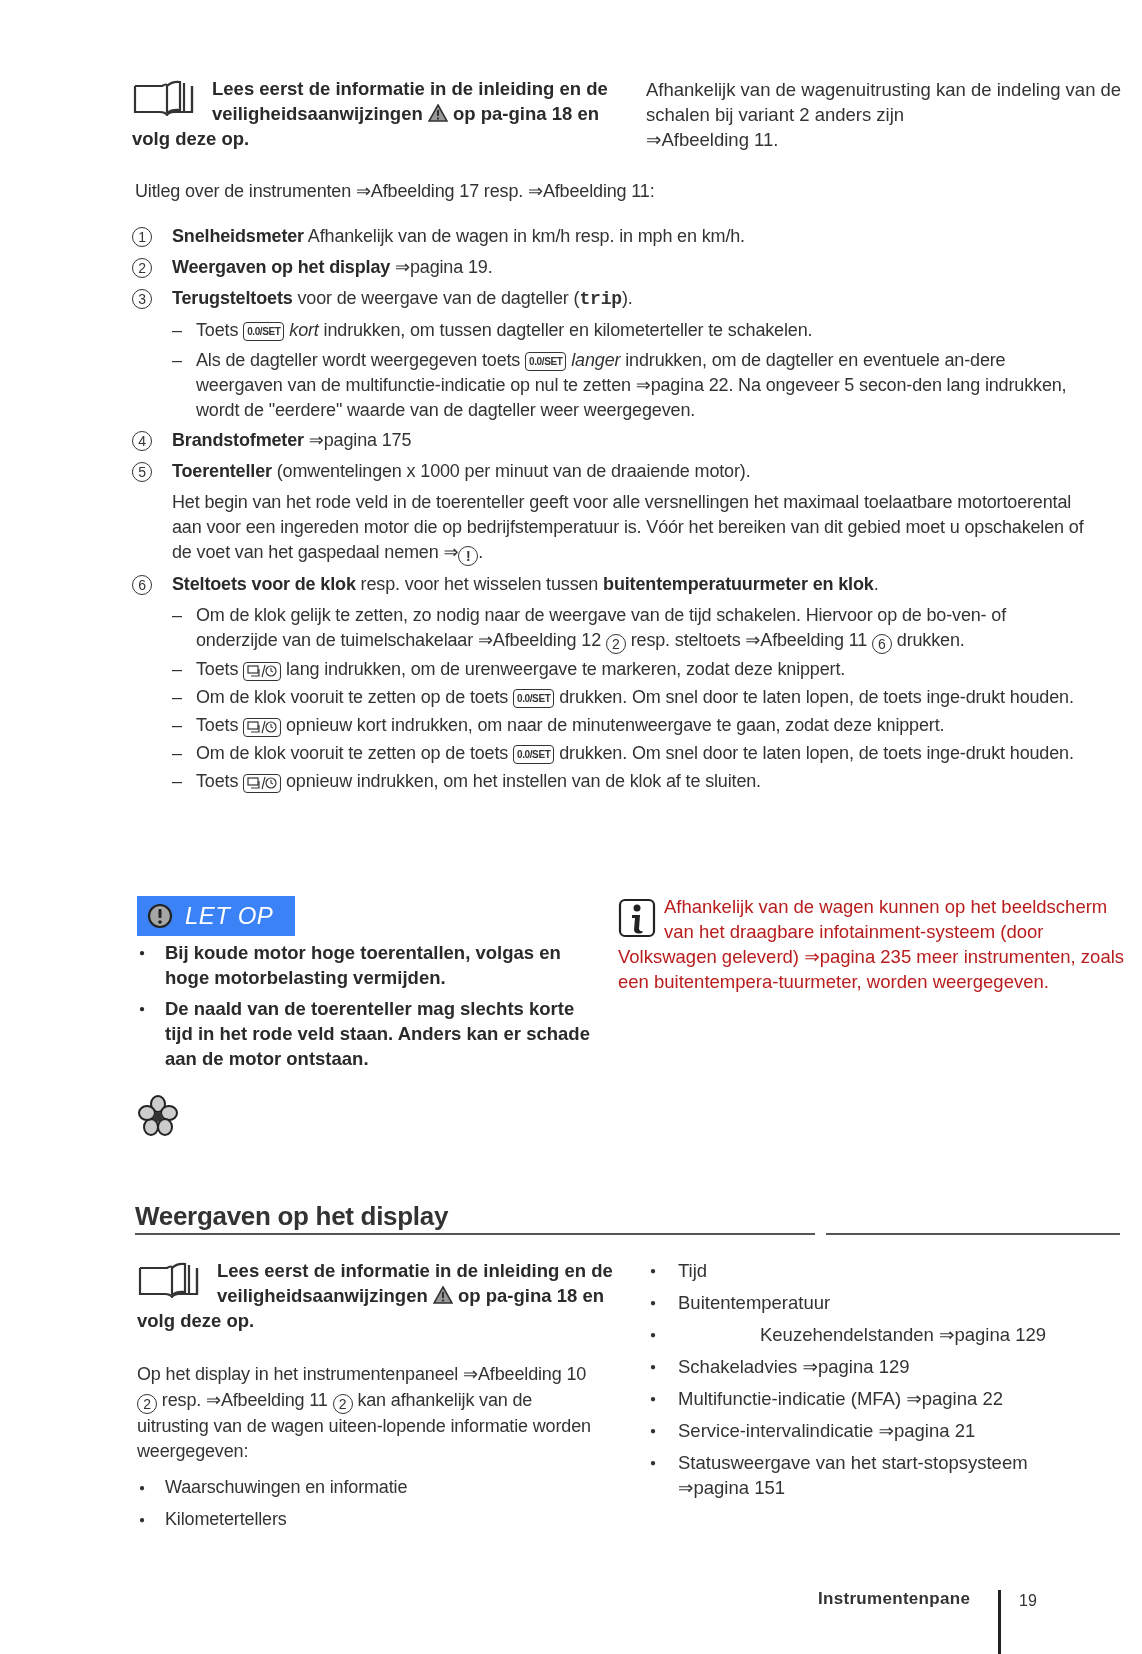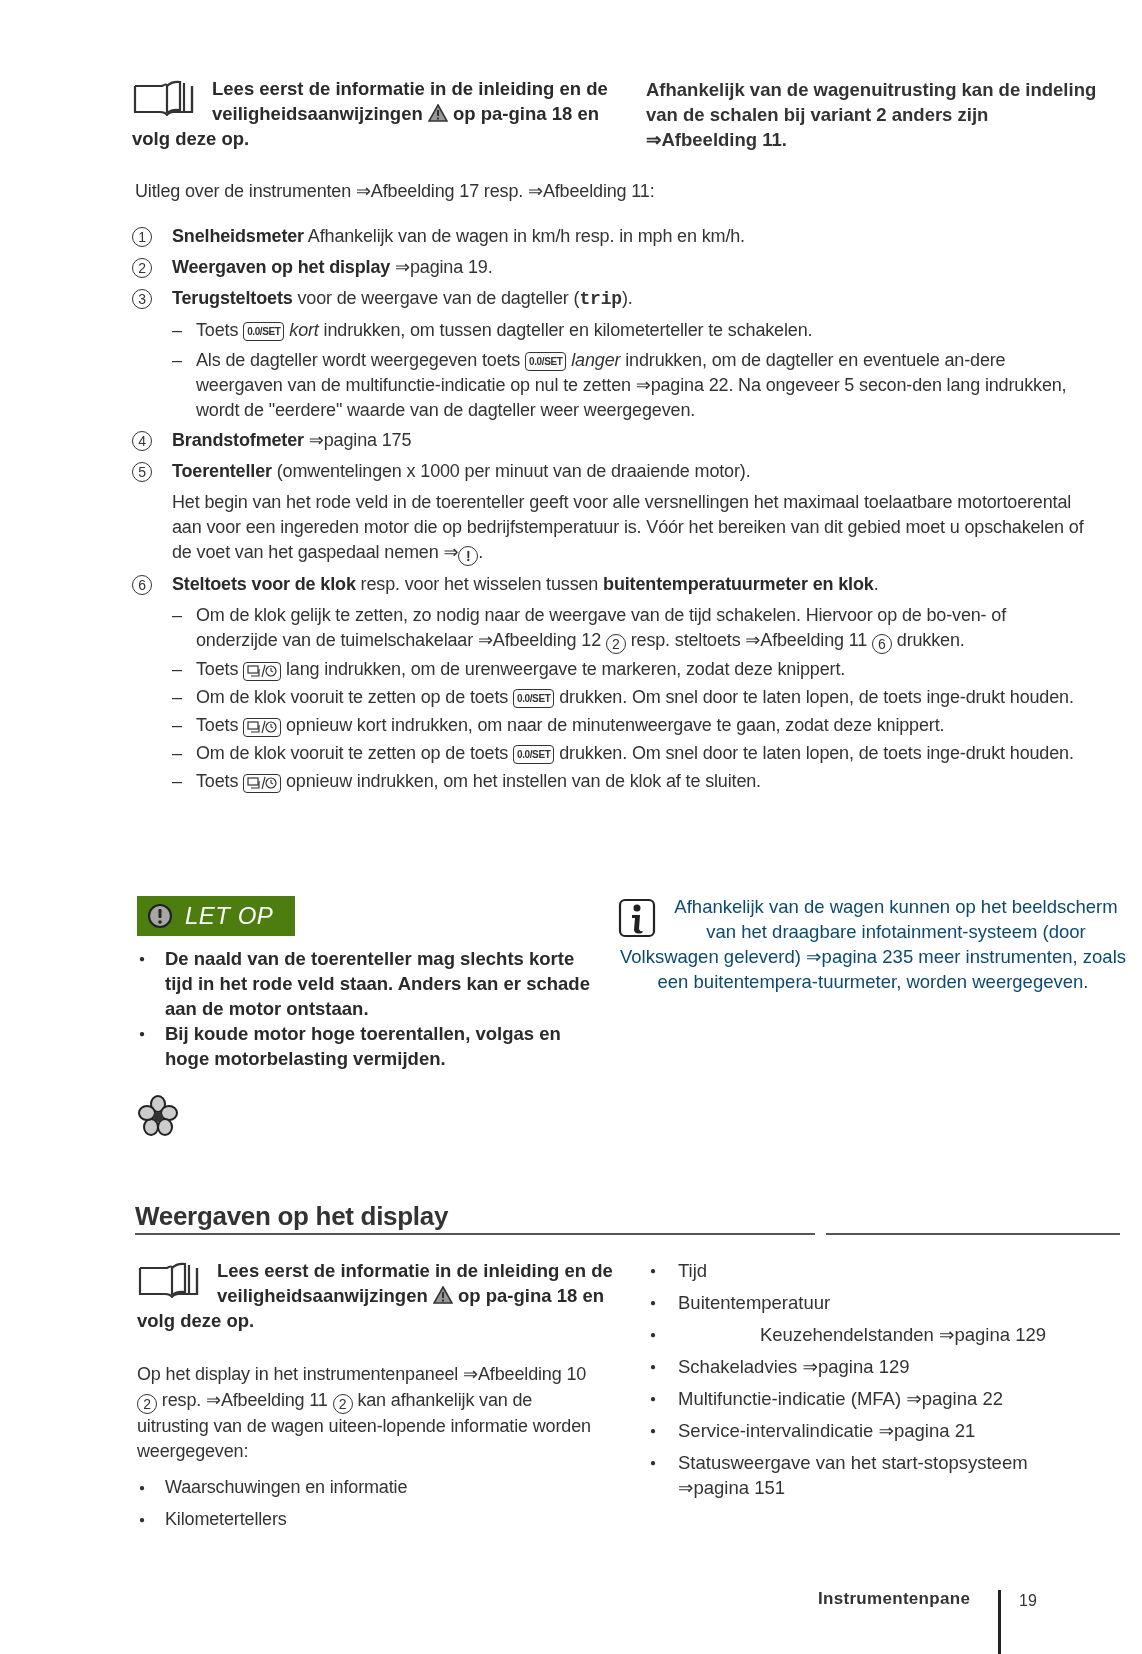--- a/index.html
+++ b/index.html
@@ -15,21 +15,21 @@
   .info-icon { display:inline-block; width: 38px; height: 40px; float:left; margin: 4px 8px 0 0; }
   .circ { display:inline-flex; align-items:center; justify-content:center; width: 20px; height: 20px; border: 1.3px solid #333; border-radius: 50%; font-size: 14px; line-height: 1; color:#333; box-sizing:border-box; vertical-align: -3px; }
   .key { display:inline-block; border: 1.4px solid #333; border-radius: 4px; font-size: 10px; font-weight: bold; padding: 1px 3px; line-height: 15px; vertical-align: 1px; letter-spacing: -0.4px; color:#333; }
   .key2 { display:inline-flex; align-items:center; gap:1px; border: 1.4px solid #333; border-radius: 4px; padding: 0 3px; height: 19px; vertical-align: -3px; box-sizing: border-box; }
   .item { position:absolute; left: 132px; width: 960px; }
   .item .num { position:absolute; left: 0; top: 3px; }
   .item .body { margin-left: 40px; }
   .dash { position: relative; padding-left: 24px; }
   .dash::before { content: "–"; position: absolute; left: 0; }
   .mono { font-family: "Liberation Mono", monospace; font-weight: bold; }
-  .letop { position:absolute; left: 137px; top: 896px; width: 158px; height: 40px; background: #4d7c0f; display:flex; align-items:center; }
+  .letop { position:absolute; left: 137px; top: 896px; width: 158px; height: 40px; background: #3b82f6; display:flex; align-items:center; }
   .letop-label { color: #fff; font-style: italic; font-size: 24px; font-weight: normal; margin-left: 12px; letter-spacing: 0.5px; }
   .bullet { position: relative; padding-left: 28px; }
   .bullet::before { content: "●"; position: absolute; left: 2px; font-size: 10px; top: 0; }
   .h2 { font-size: 26px; font-weight: bold; color: #333; letter-spacing: -0.3px; }
   .rule { position:absolute; height: 2px; background: #555; }
   .footer-title { font-size: 17px; font-weight: bold; color: #333; letter-spacing: 0.3px; }
   .footer-bar { position:absolute; width: 3px; background: #222; }
 </style>
 </head>
 <body>
@@ -43,21 +43,21 @@
   </svg>
   <span>Lees eerst de informatie in de inleiding en de veiligheidsaanwijzingen</span>
   <svg width="20" height="18" viewBox="0 0 20 18" style="vertical-align:-2px;">
       <path d="M10 1 L19 17 L1 17 Z" fill="#999" stroke="#333" stroke-width="1.6"></path>
       <rect x="9" y="6" width="2" height="6" fill="#333"></rect>
       <rect x="9" y="13.5" width="2" height="2" fill="#333"></rect>
     </svg>
   <span>op pa-gina 18 en volg deze op.</span>
 </div>
 
-<div class="abs t" style="left:646px; top:77px; width:480px; font-size:18.5px; line-height:25px;font-weight:bold;">
+<div class="abs t" style="left:646px; top:77px; width:480px; font-size:18.5px; line-height:25px;">
   <span>Afhankelijk van de wagenuitrusting kan de indeling van de schalen bij variant 2 anders zijn</span><br>
   <span>⇒Afbeelding 11.</span>
 </div>
 
 <div class="abs c" style="left:135px; top:179px;">Uitleg over de instrumenten ⇒Afbeelding 17 resp. ⇒Afbeelding 11:</div>
 
 <div class="item c" style="top:224px;">
   <span class="num circ">1</span>
   <div class="body"><span class="cb">Snelheidsmeter</span><span> Afhankelijk van de wagen in km/h resp. in mph en km/h.</span></div>
 </div>
@@ -146,25 +146,25 @@
 
 <div class="letop">
   <svg width="26" height="26" viewBox="0 0 26 26" style="margin-left:10px;">
       <circle cx="13" cy="13" r="11" fill="#a6a6a6" stroke="#222" stroke-width="2.2"></circle>
       <rect x="11.5" y="6" width="3" height="9" rx="1" fill="#222"></rect>
       <circle cx="13" cy="19" r="1.8" fill="#222"></circle>
     </svg>
   <span class="letop-label">LET OP</span>
 </div>
 <div class="abs" style="left:137px; top:940px; width:460px; font-size:18.5px; line-height:25px; font-weight:bold; color:#2a2a2a;">
+  <div class="bullet" style="text-indent:0;">Bij koude motor hoge toerentallen, volgas en hoge motorbelasting vermijden.</div>
   <div class="bullet" style="margin-top:6px;">De naald van de toerenteller mag slechts korte tijd in het rode veld staan. Anders kan er schade aan de motor ontstaan.</div>
-  <div class="bullet" style="text-indent:0;">Bij koude motor hoge toerentallen, volgas en hoge motorbelasting vermijden.</div>
-</div>
-
-<div class="abs" style="left:618px; top:894px; width:510px; font-size:18.5px; line-height:25px; color:#0c4a6e;text-align:center;">
+</div>
+
+<div class="abs" style="left:618px; top:894px; width:510px; font-size:18.5px; line-height:25px; color:#b91c1c;">
   <svg class="info-icon" viewBox="0 0 38 40">
       <rect x="2" y="2" width="34" height="36" rx="5" fill="#fff" stroke="#222" stroke-width="2.2"></rect>
       <circle cx="19" cy="10" r="3.5" fill="#222"></circle>
       <path d="M14 17 L22 17 L21 31 Q22 34 25 33 L24 35 Q17 37 16 32 L17 20 L14 20 Z" fill="#222"></path>
     </svg>
   <span>Afhankelijk van de wagen kunnen op het beeldscherm van het draagbare infotainment-systeem (door Volkswagen geleverd) ⇒pagina 235 meer instrumenten, zoals een buitentempera-tuurmeter, worden weergegeven.</span>
 </div>
 
 <div class="abs" style="left:137px; top:1092px; width:470px; font-size:18.5px; line-height:25px; color:#333;">
   <svg width="42" height="44" viewBox="0 0 42 44" style="float:left; margin:2px 4px 0 0;">

